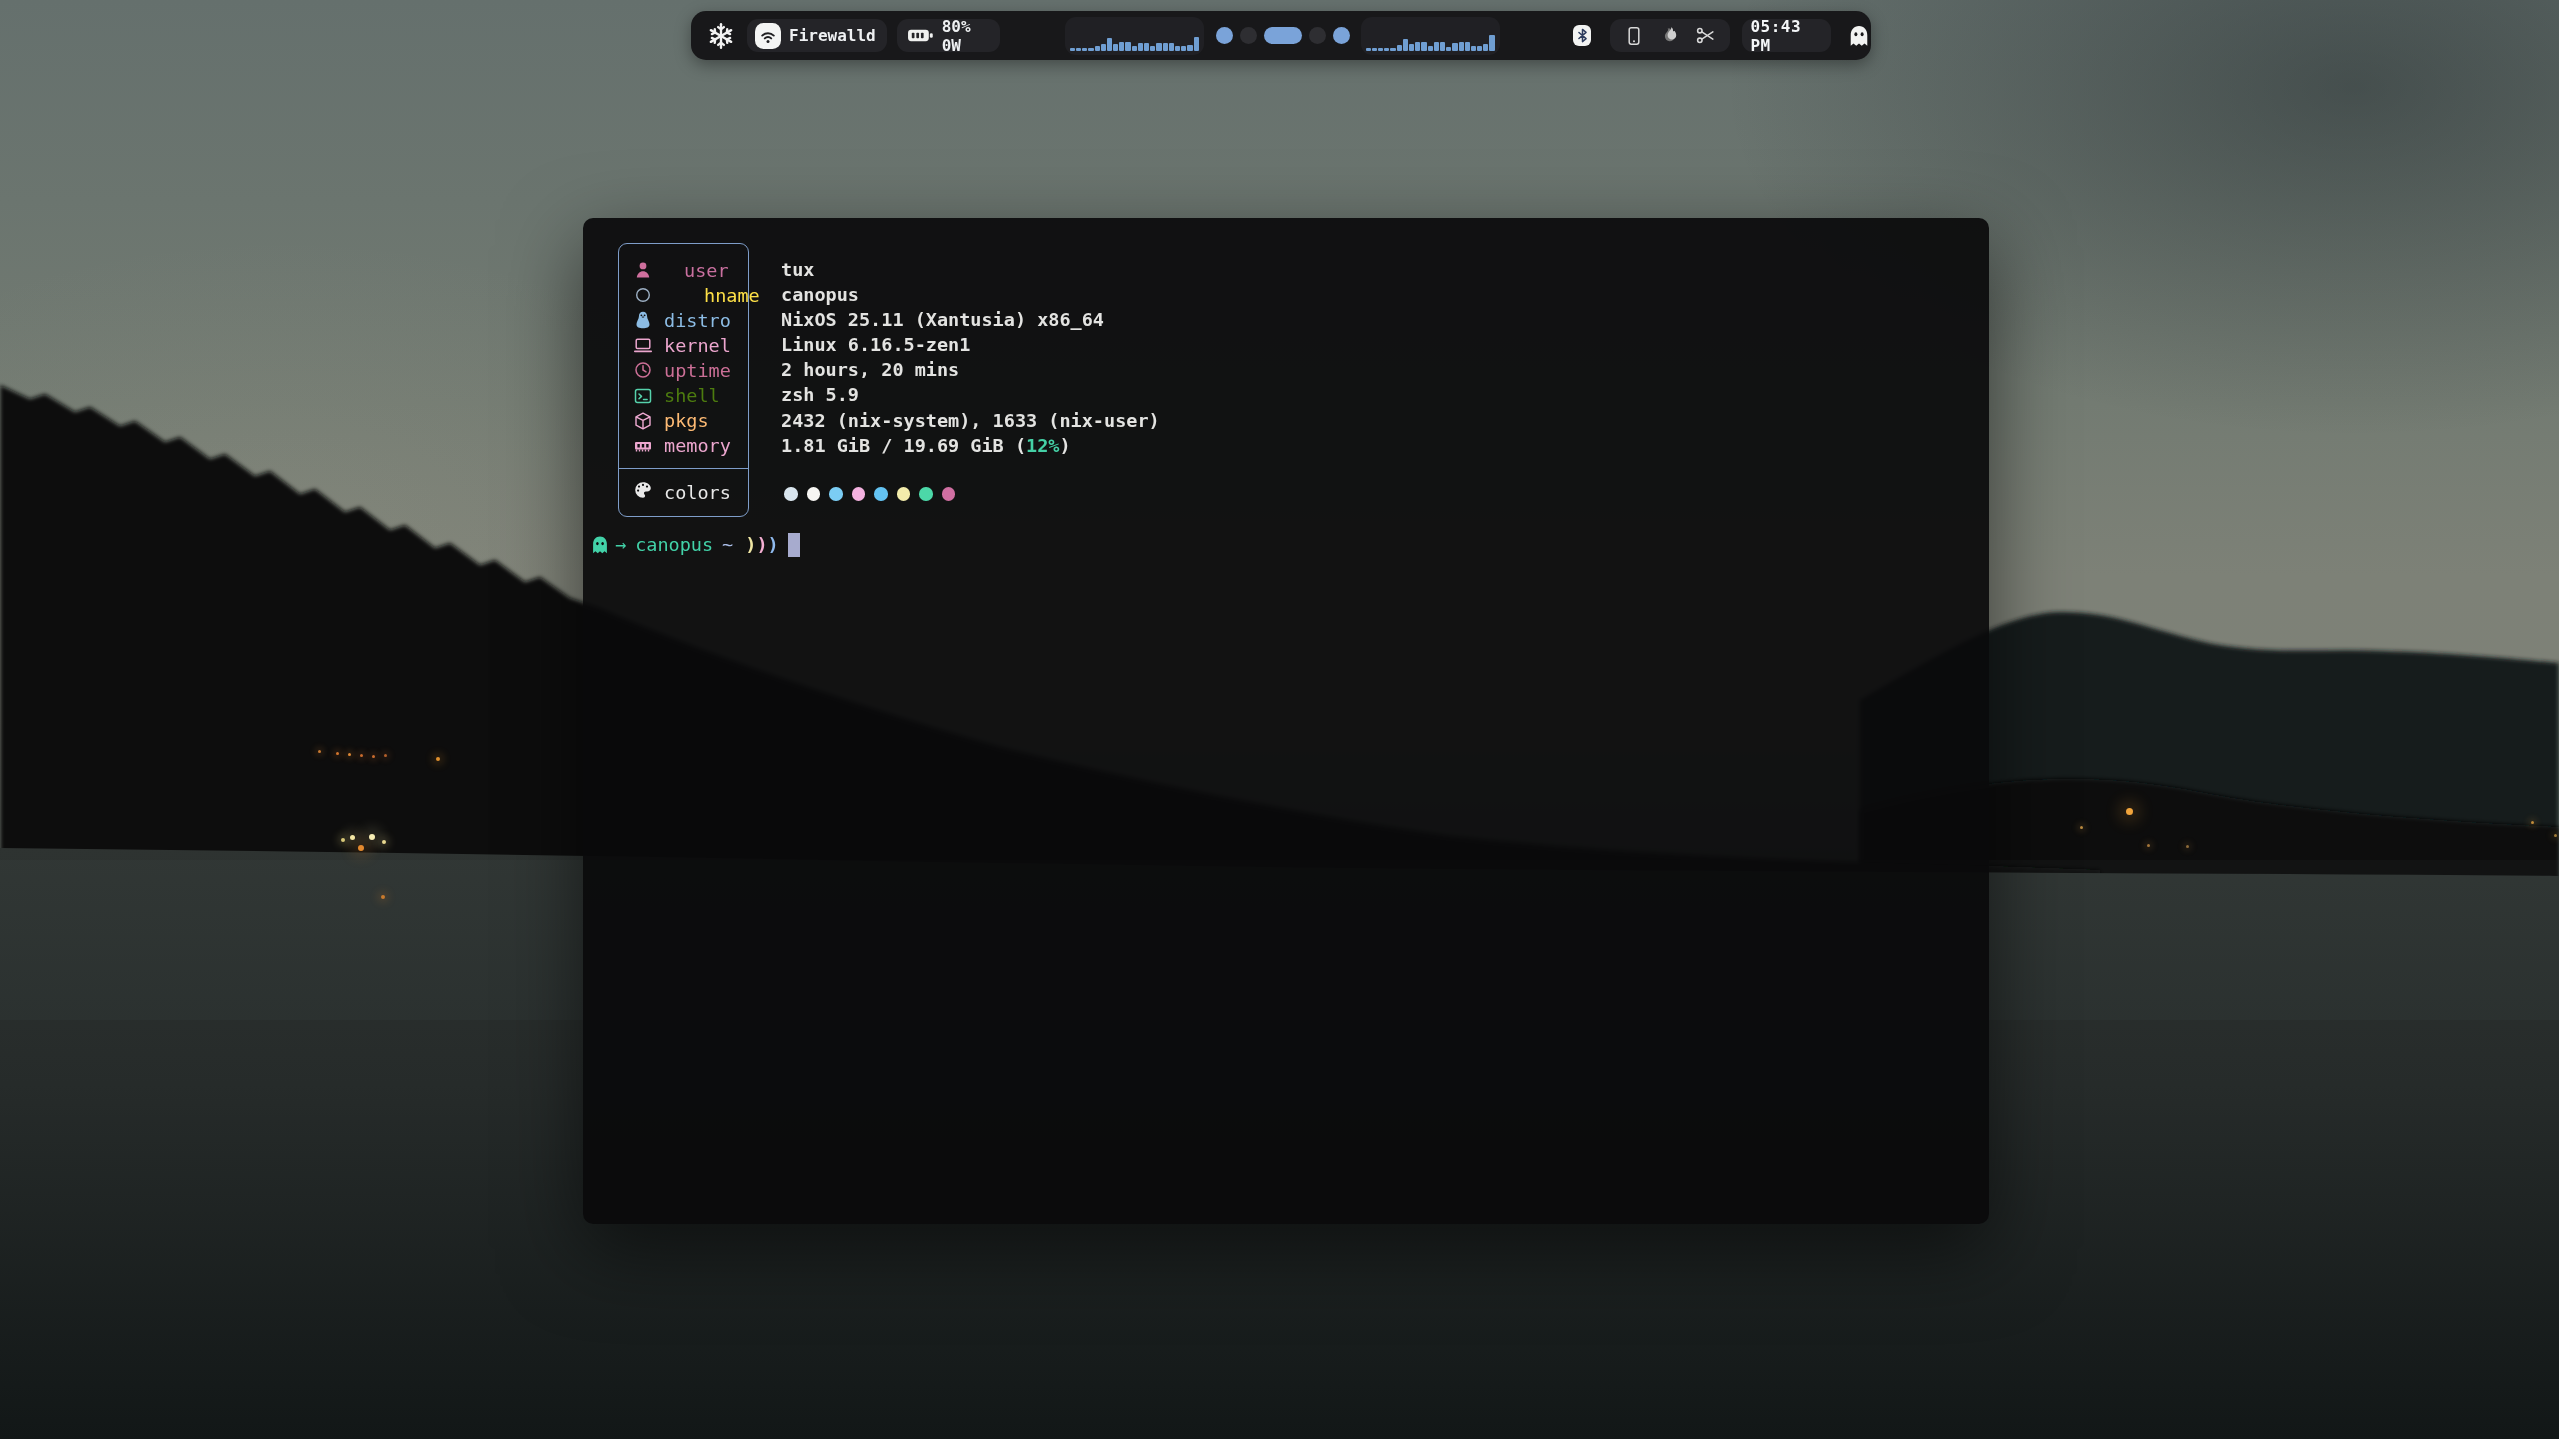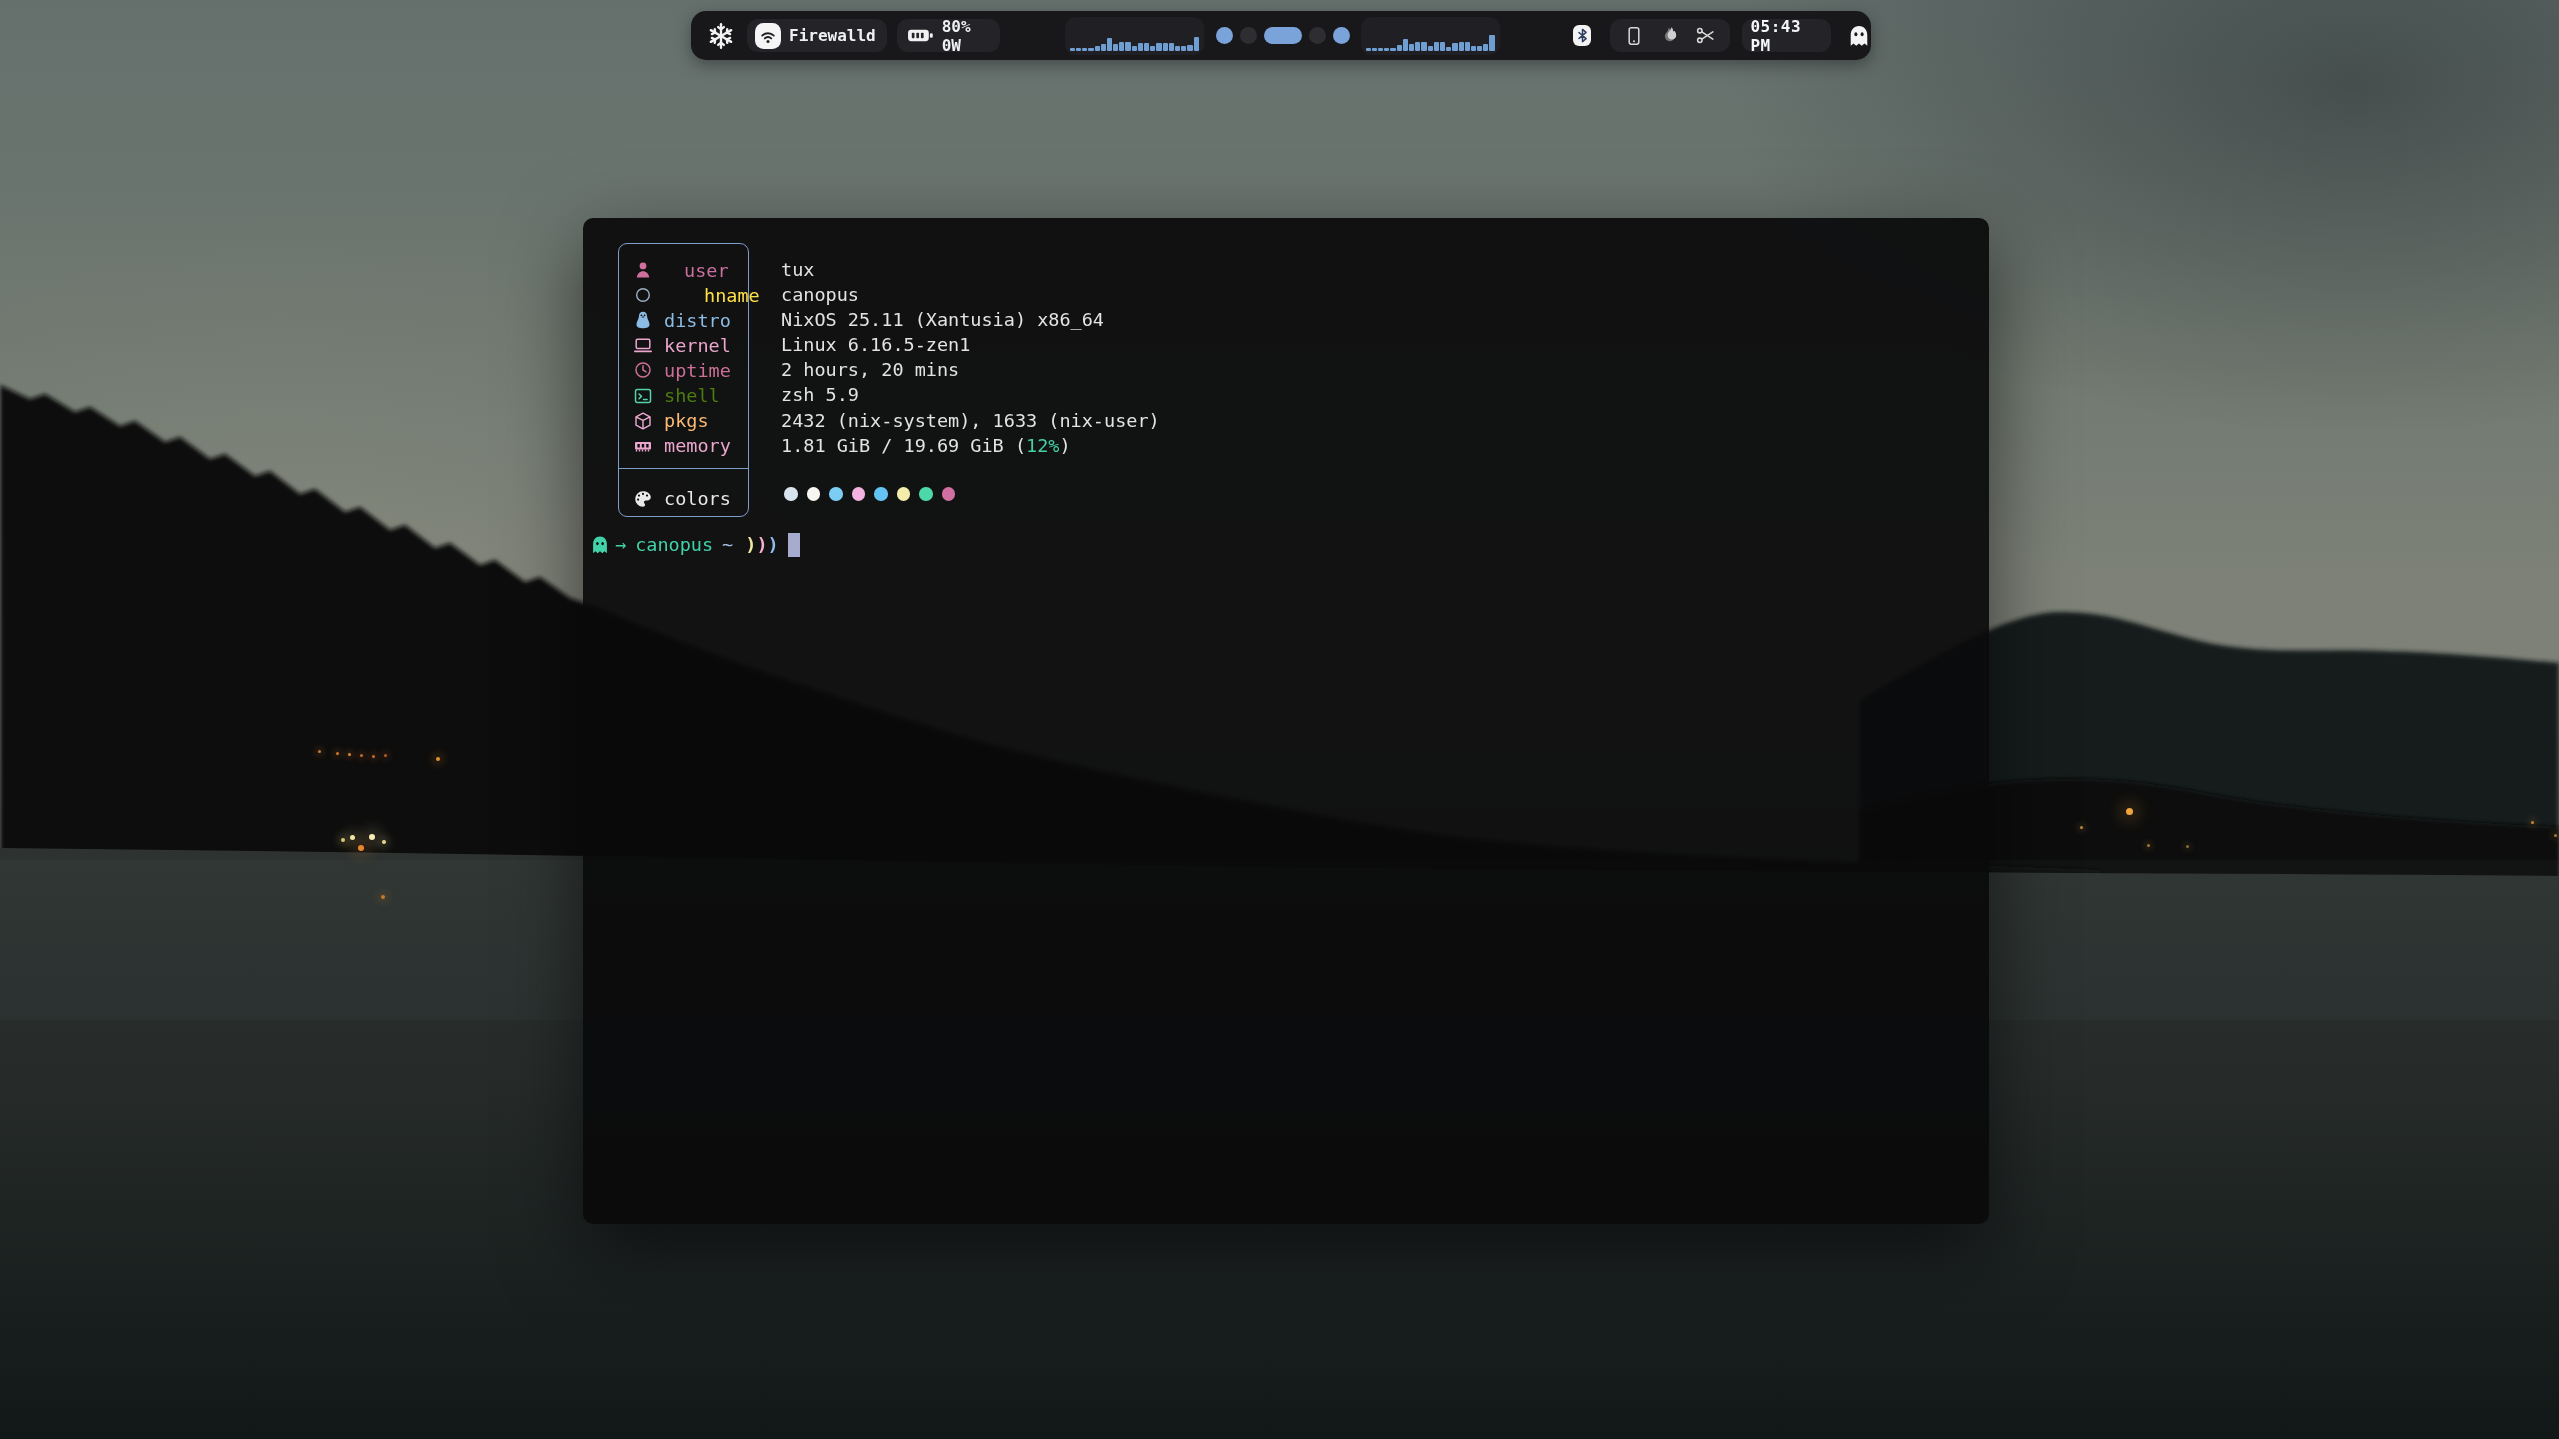--- a/index.html
+++ b/index.html
@@ -41,22 +41,22 @@
   .terminal{position:absolute;left:583px;top:218px;width:1406px;height:1006px;
     background:rgba(10,10,11,.93);border-radius:10px;color:#e3e3e1;
     font-size:18.5px;line-height:25.1px;box-shadow:0 26px 80px rgba(0,0,0,.55);}
   .ff-box{position:absolute;left:35px;top:25px;width:131px;height:274px;
     border:1px solid #7e9dc9;border-radius:9px;box-sizing:border-box;}
   .ff-rows{padding:13.5px 0 0 14px;}
   .ff-row{height:25.1px;display:flex;align-items:center;gap:11px;font-weight:500;}
   .ff-row svg{flex:none;}
   .ff-sep{position:absolute;left:0;right:0;top:224px;border-top:1px solid #7e9dc9;}
   .ff-colors-row{position:absolute;left:14px;top:236px;height:38px;display:flex;
-    align-items:center;gap:11px;color:#e8e8e8;font-weight:500;}
-  .ff-values{position:absolute;left:198px;top:39px;}
+    align-items:flex-start;gap:11px;color:#e8e8e8;font-weight:500;}
+  .ff-values{position:absolute;left:198px;top:39px;font-weight:bold;}
   .ff-value{height:25.1px;white-space:pre;}
   .ff-dots{position:absolute;left:201px;top:269px;display:flex;gap:9px;}
   .ff-dot{width:13.5px;height:13.5px;border-radius:50%;}
   .prompt{position:absolute;left:7px;top:314px;height:26px;display:flex;align-items:center;}
   .p-arrow{margin-left:5px;color:#42d2a8;}
   .p-host{margin-left:9px;color:#42d2a8;font-weight:500;}
   .p-path{margin-left:9px;color:#a9bce6;}
   .p-chevrons{margin-left:12px;font-weight:bold;}
   .p-cursor{margin-left:9px;width:12px;height:24px;background:#a7abce;}
 </style>

